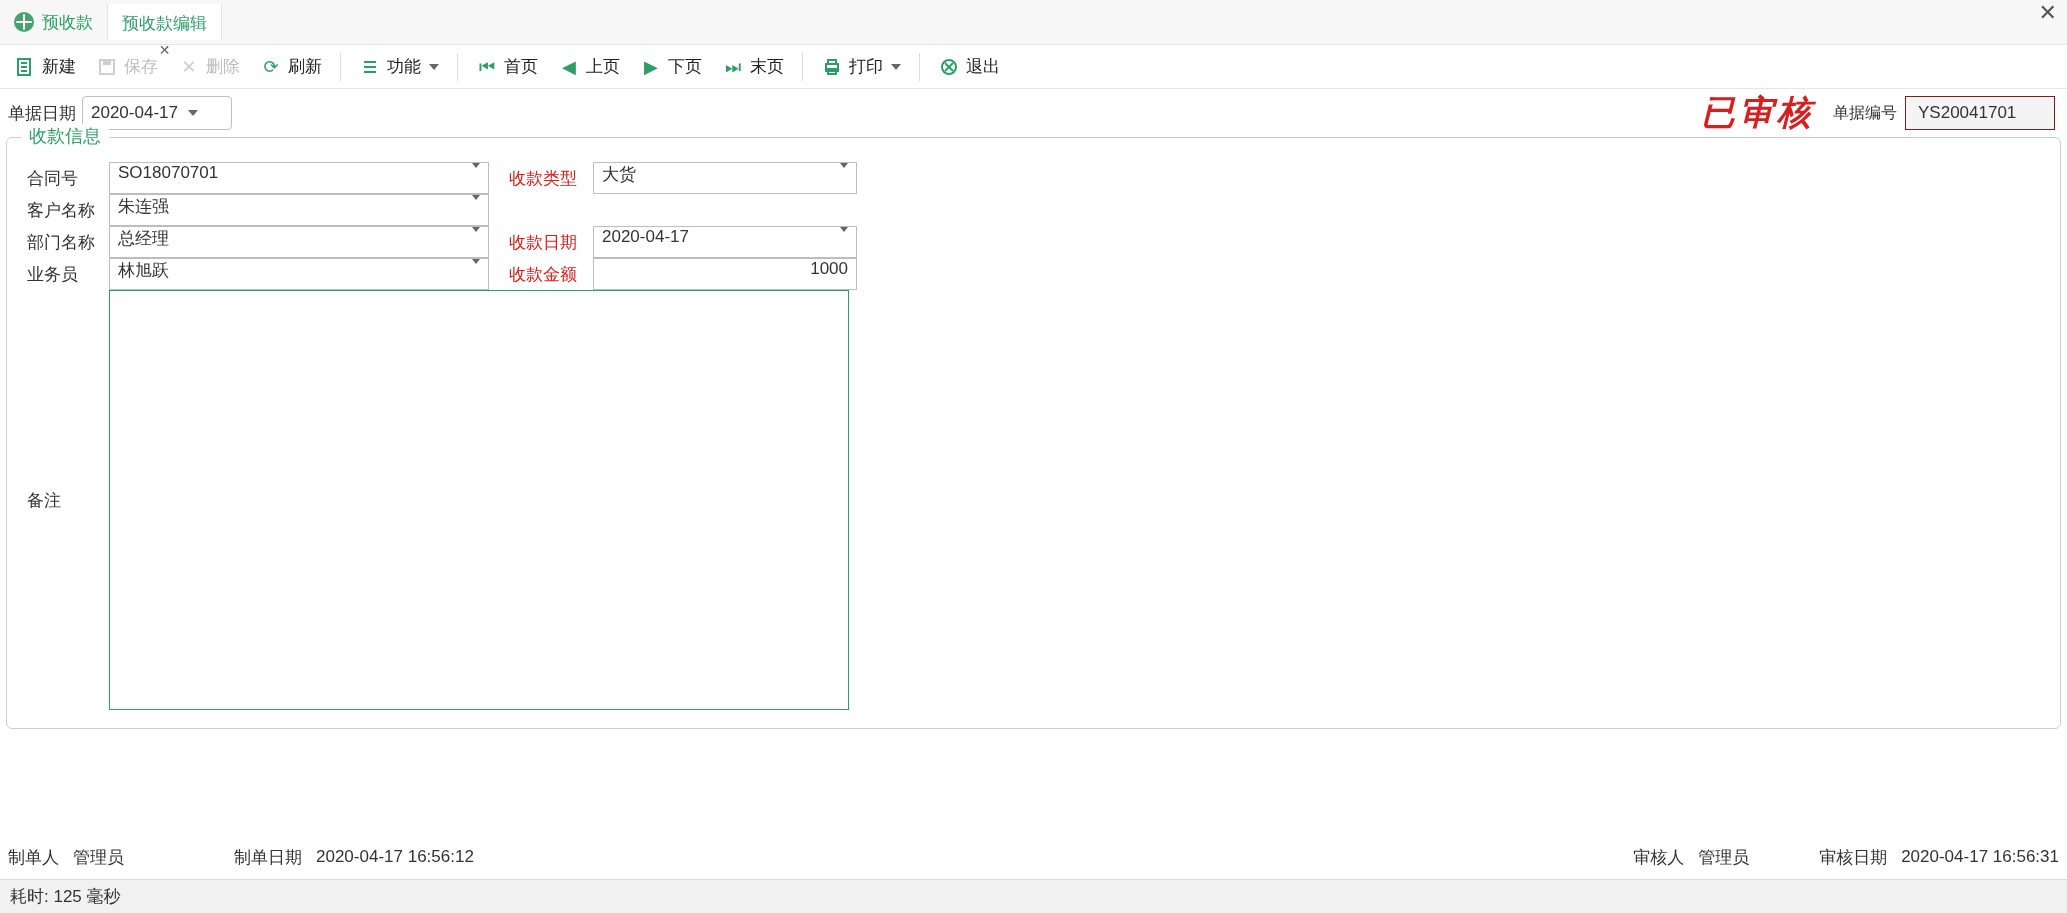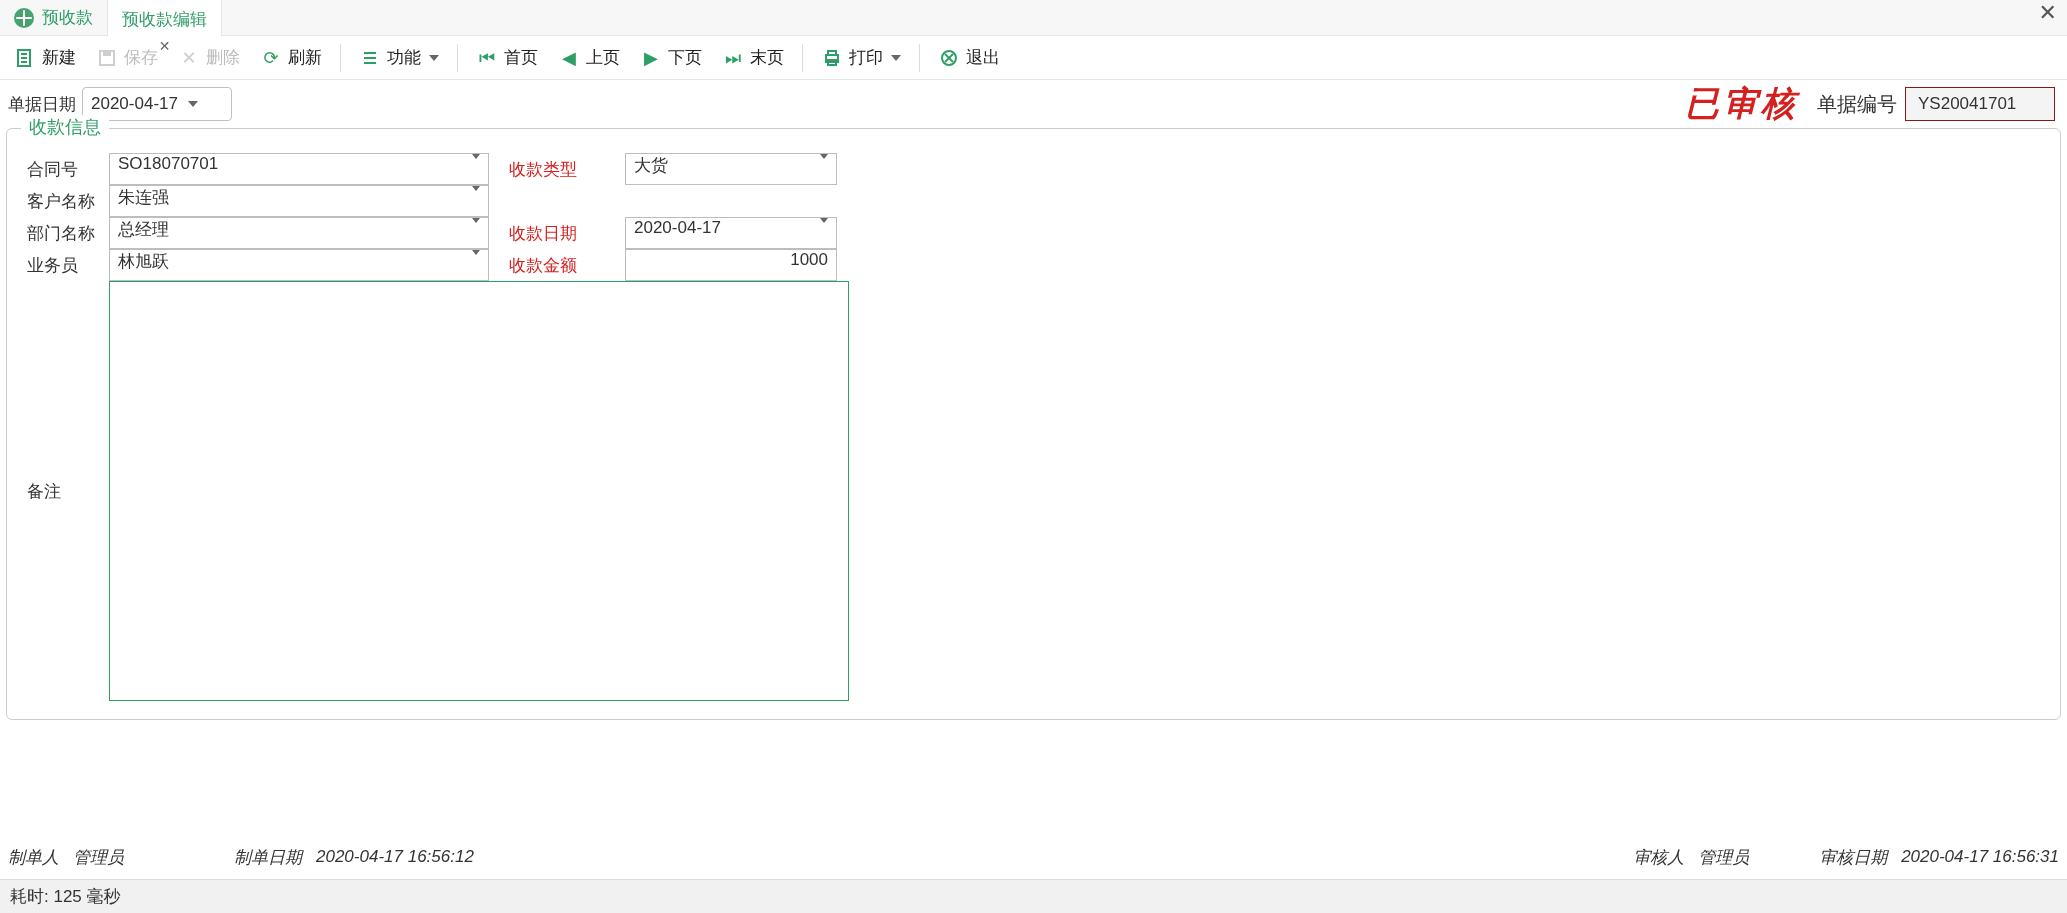--- a/index.html
+++ b/index.html
@@ -10,21 +10,21 @@
     background: #fff;
     color: #333;
     width: 2067px; height: 913px;
     overflow: hidden;
   }
 
   
   .tab-bar {
     display: flex;
     align-items: center;
-    height: 36px;
+    height: 45px;
     background: #f7f7f7;
     position: relative;
     border-bottom: 1px solid #e5e5e5;
   }
   .tab {
     display: flex; align-items: center;
     height: 36px;
     padding: 0 14px;
     gap: 8px;
     color: #2f9e66;
@@ -125,21 +125,21 @@
   .approved-stamp {
     margin-left: auto;
     font-family: "KaiTi", "STKaiti", serif;
     font-style: italic;
     font-weight: 700;
     font-size: 34px;
     letter-spacing: 4px;
     color: #d4201f;
     padding-right: 10px;
   }
-  .doc-no-label { padding: 0 8px; font-size: 20px; text-align: right; }
+  .doc-no-label { padding: 0 8px; font-size: 16px; text-align: right; }
   .doc-no-box {
     height: 34px;
     border: 1px solid #7f1d1d;
     background: #f4f4f4;
     padding: 0 12px;
     display: flex; align-items: center;
     margin-right: 4px;
     min-width: 150px;
   }
 
@@ -172,21 +172,21 @@
     border: 1px solid #bdbdbd;
     background: #fff;
     display: flex; align-items: flex-start;
     padding: 0 8px;
     font-size: 17px;
   }
   .combo { position: relative; }
   .combo .val { flex: 1; }
   .combo .chev { position: absolute; right: 8px; }
   .w-lg { width: 380px; }
-  .w-md { width: 212px; margin-left: 32px; }
+  .w-md { width: 264px; }
   .w-sm { width: 130px; }
   .w-xs { width: 60px; text-align: right; }
   .txt.right { justify-content: flex-end; }
 
   .memo {
     width: 740px; height: 420px;
     border: 1px solid #2f9e66;
     outline: none;
     padding: 4px 6px;
     font-family: inherit;
@@ -197,21 +197,20 @@
   
   .footer1 {
     position: absolute;
     left: 0; right: 0;
     bottom: 36px;
     height: 40px;
     display: flex; align-items: center;
     padding: 0 8px;
     gap: 30px;
     background: #fff;
-    font-style: italic;
   }
   .footer1 .pair { display: flex; align-items: center; gap: 14px; }
   .footer1 .grow { flex: 1; }
   .status-bar {
     position: absolute;
     left: 0; right: 0; bottom: 0;
     height: 34px;
     background: #f1f1f1;
     border-top: 1px solid #ddd;
     display: flex; align-items: center;

